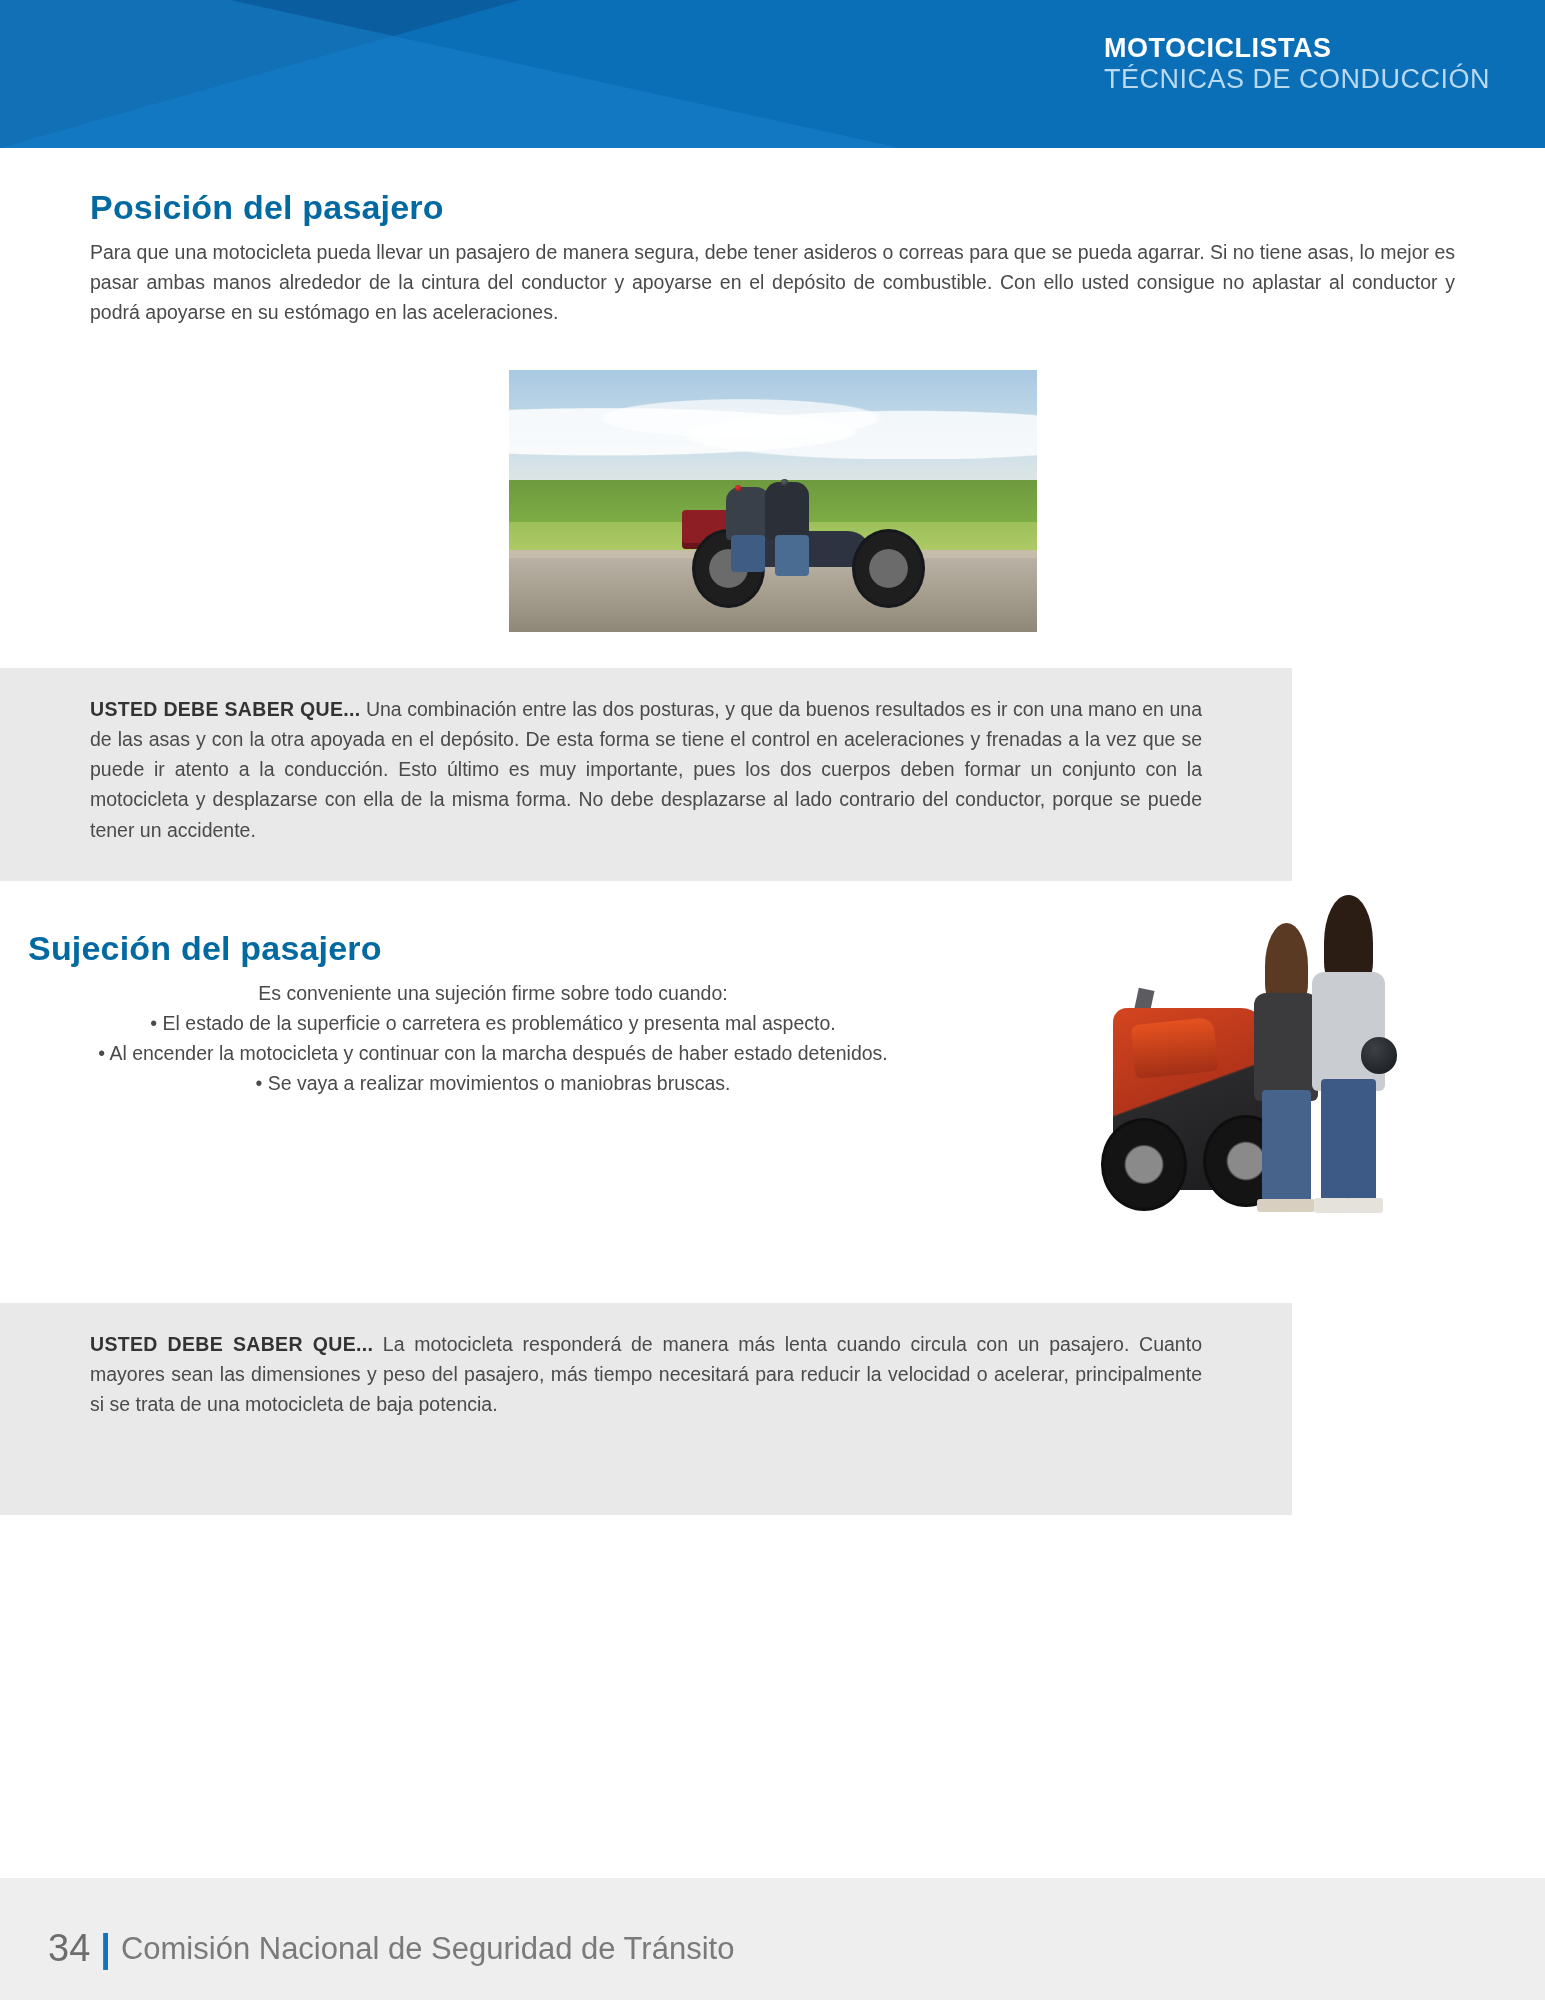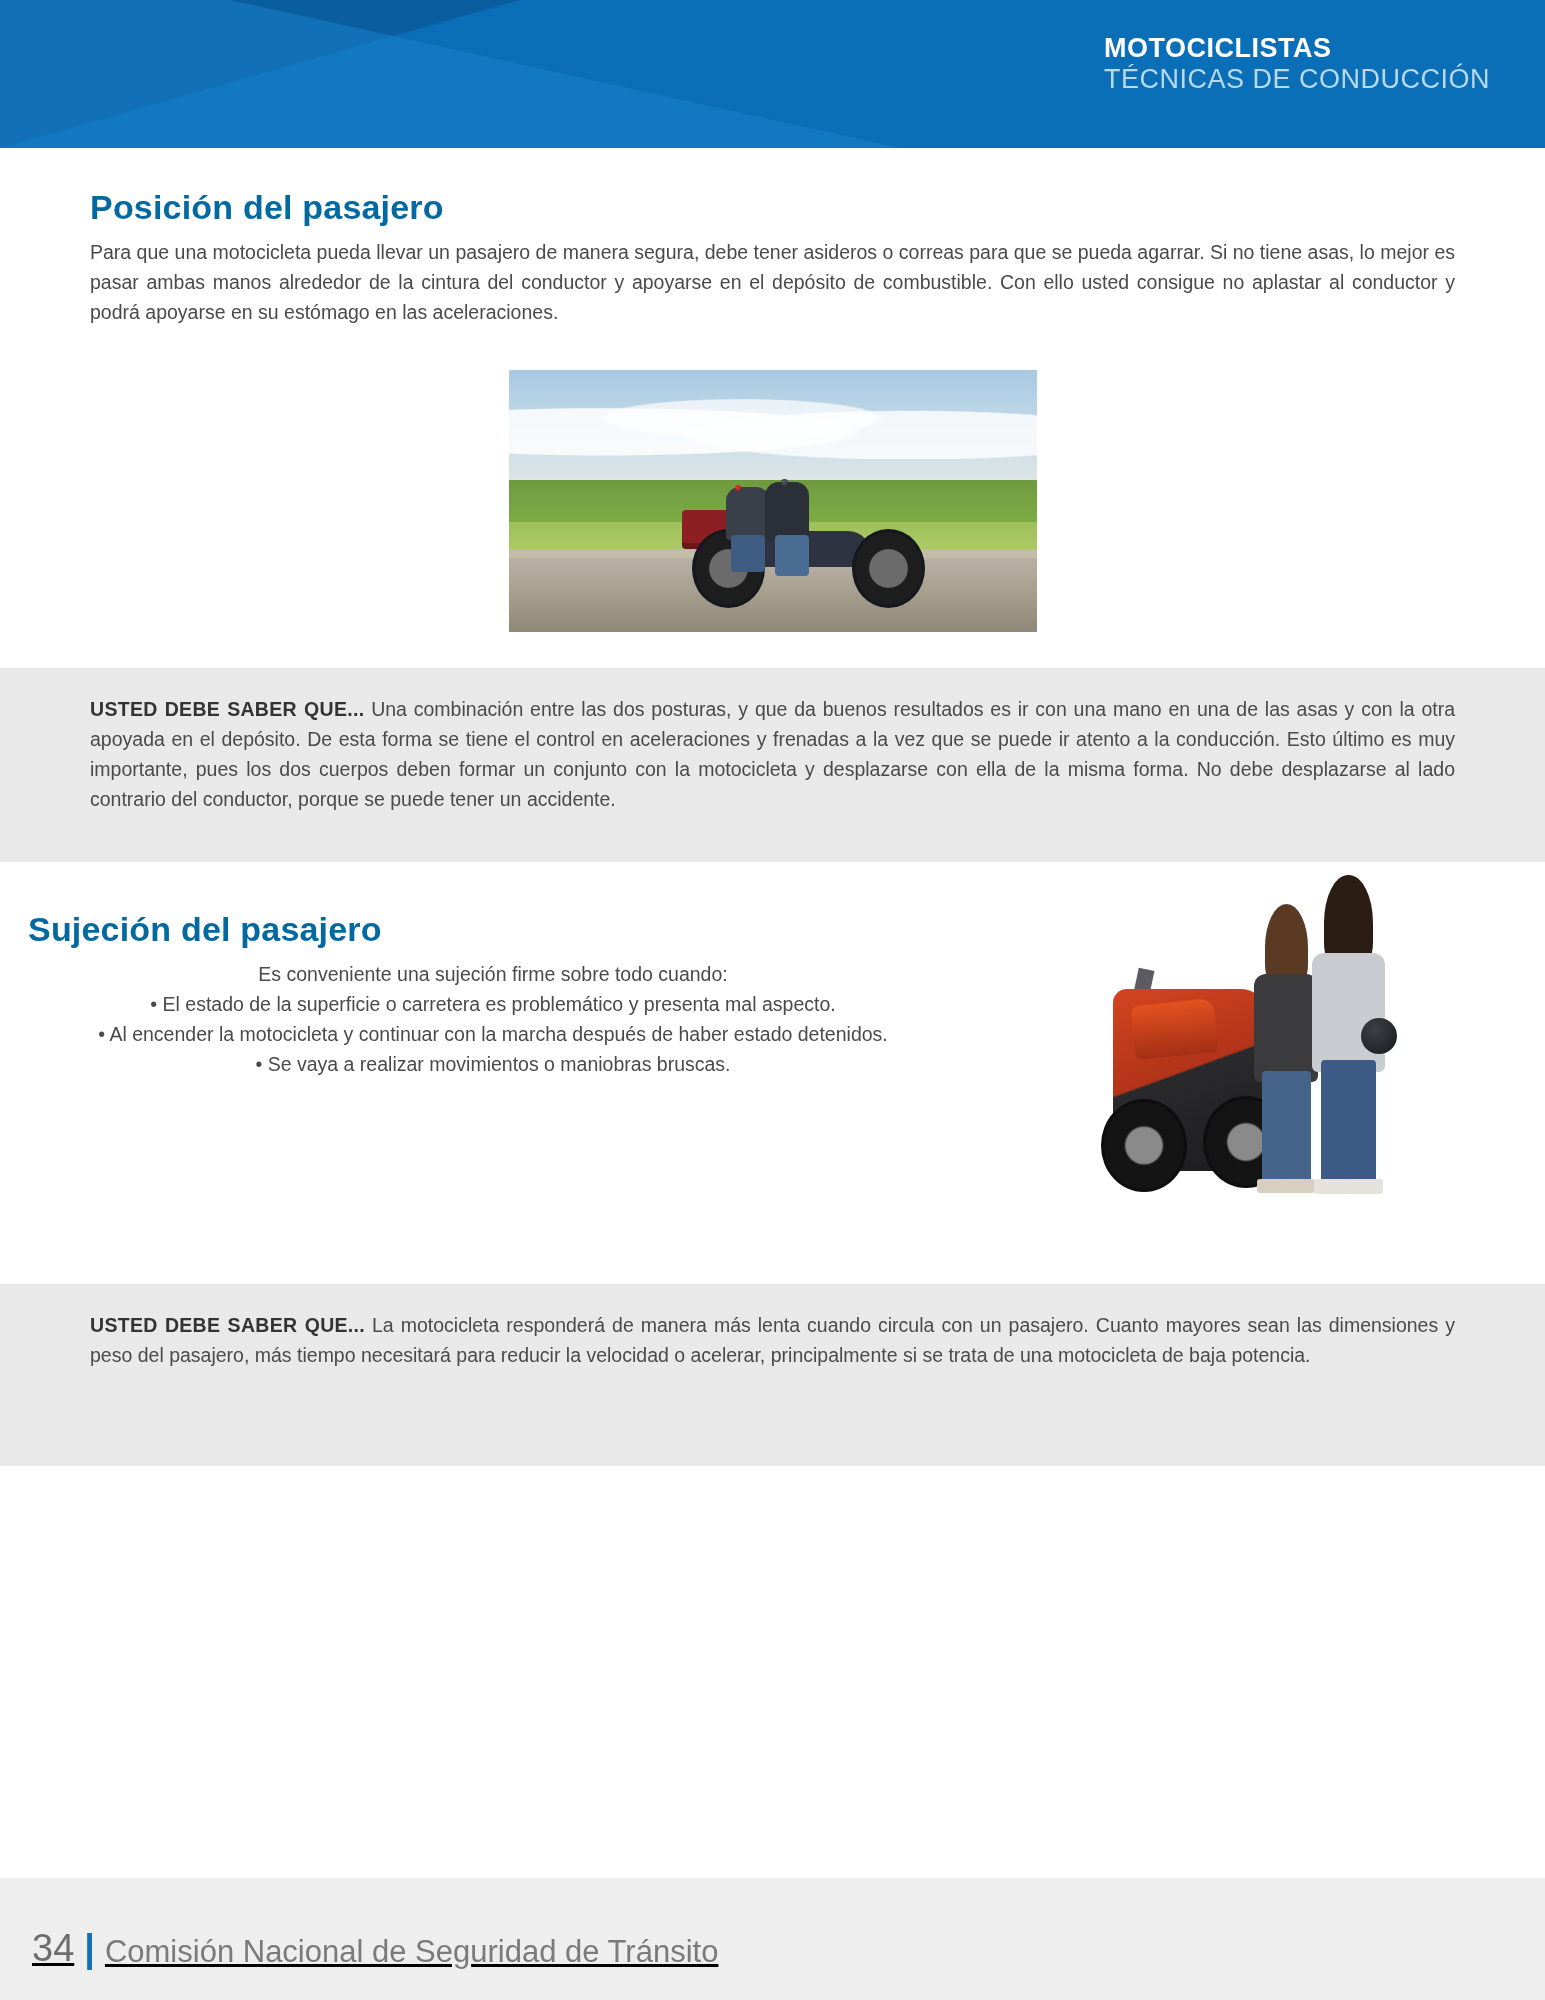--- a/index.html
+++ b/index.html
@@ -65,22 +65,22 @@
     top: 148px; left: 0;
     width: 1545px;
   }
 
   .block {
     padding: 0 90px;
   }
 
   .band {
     background: #e9e9e9;
-    width: 1545px;
-    padding: 26px 90px 47px 90px;
+    width: 1292px;
+    padding: 26px 90px 36px 90px;
   }
 
   h2.section-title {
     color: #0369a1;
     font-size: 34px;
     font-weight: bold;
     margin: 0 0 10px 0;
     letter-spacing: 0.2px;
   }
 
@@ -268,25 +268,24 @@
   .footer {
     position: absolute;
     left: 0;
     bottom: 0;
     width: 1545px;
     height: 122px;
     background: #eeeeee;
   }
   .footer-inner {
     position: absolute;
-    left: 32px;
+    left: 48px;
     bottom: 30px;
     display: flex;
-    align-items: flex-end;
-    text-decoration: underline;
+    align-items: center;
   }
   .footer-page {
     color: #6d6d6d;
     font-size: 38px;
     font-weight: normal;
   }
   .footer-sep {
     color: #1273b8;
     font-size: 38px;
     margin: 0 10px;

